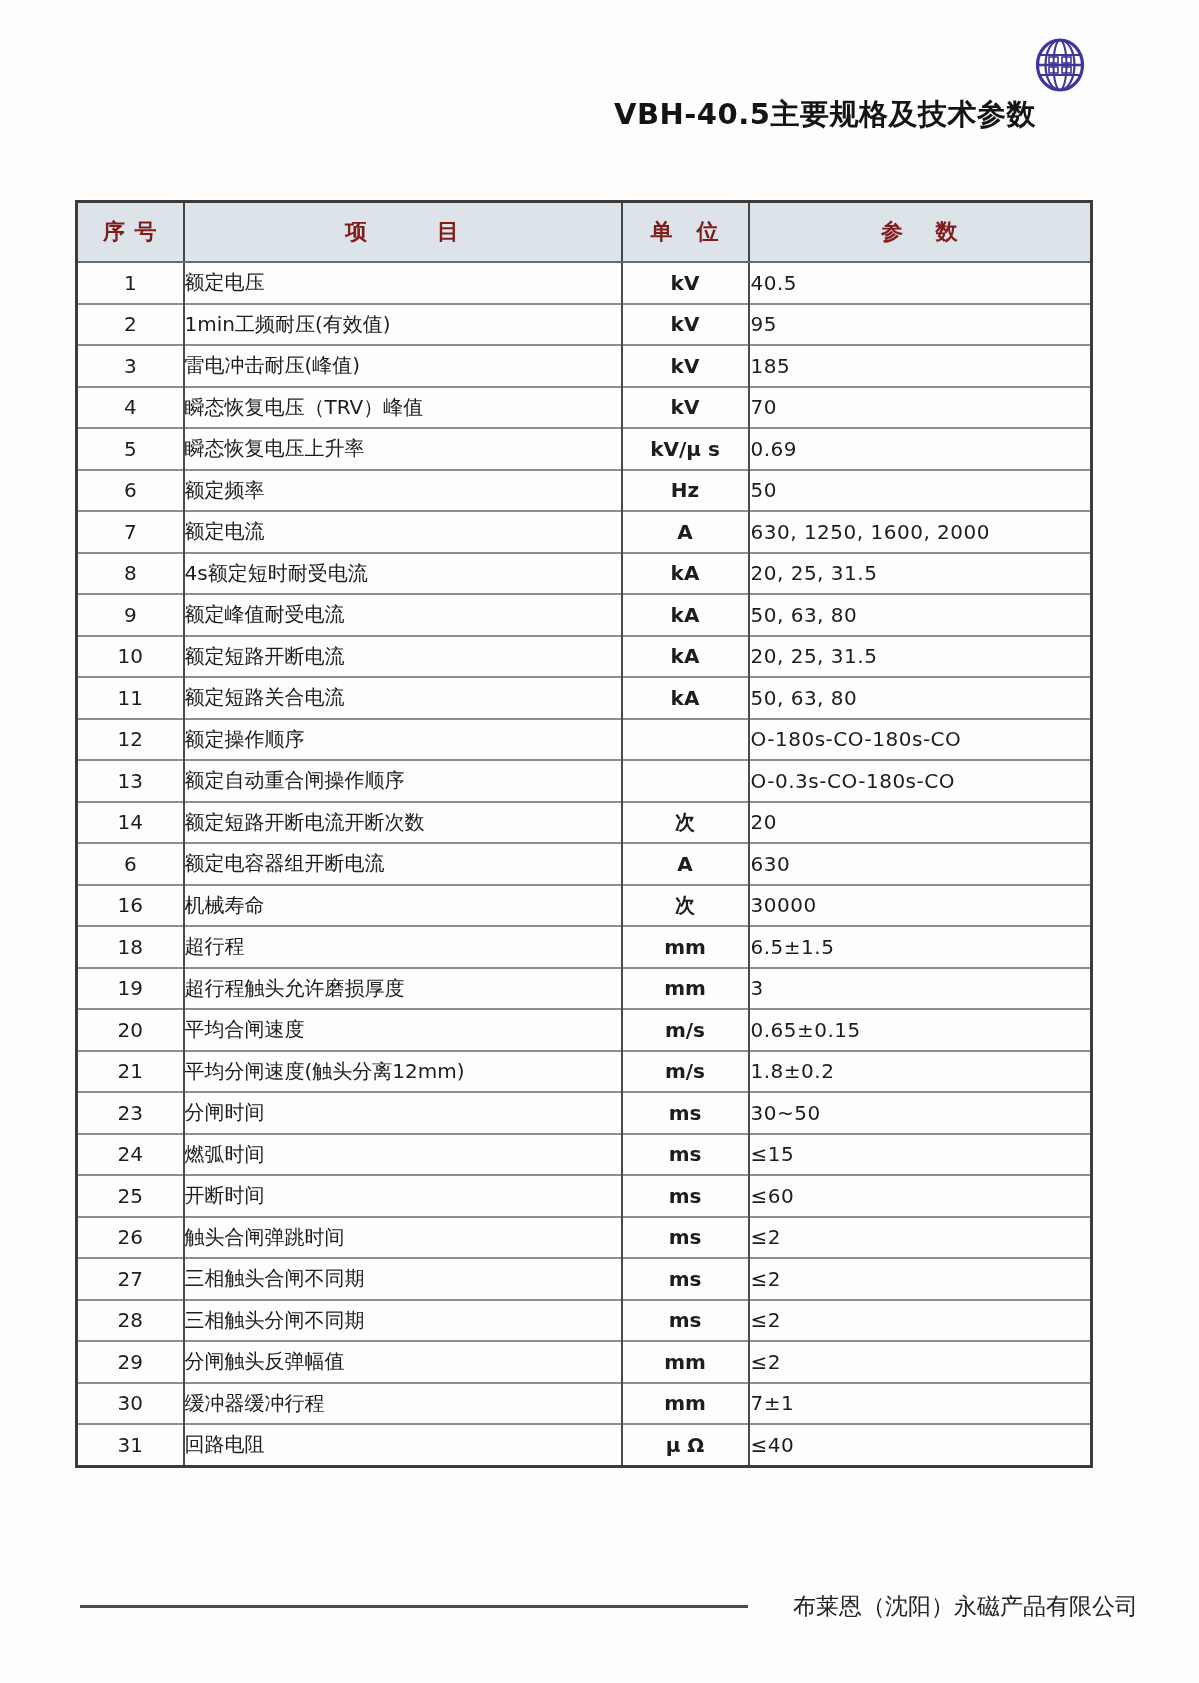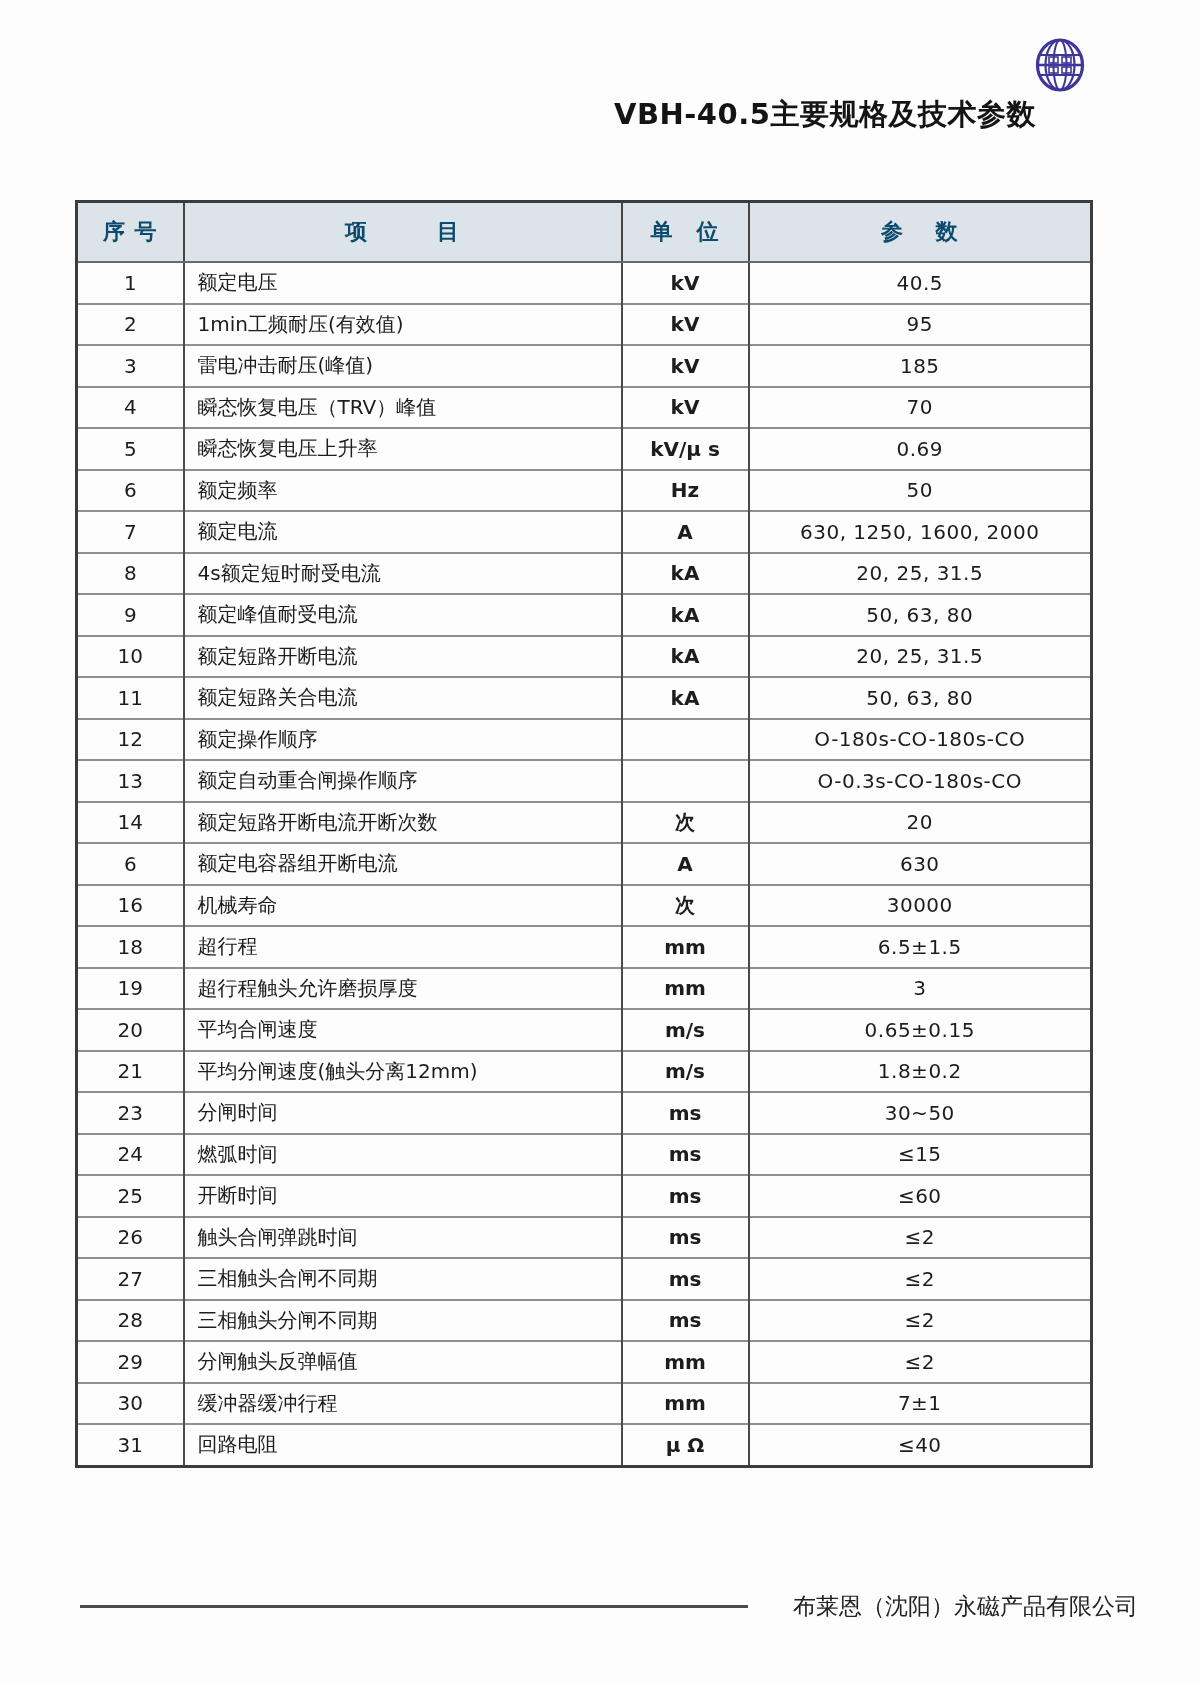--- a/index.html
+++ b/index.html
@@ -31,43 +31,43 @@
     width:1015px;
     border-collapse:collapse;
     table-layout:fixed;
     border:3px solid #3c3c3c;
   }
   table.spec th{
     background:#dce4ea;
     height:56px;
     font-size:22px;
     font-weight:bold;
-    color:#0c4a6e;
+    color:#7f1d1d;
     text-align:center;
     white-space:pre;
     border-left:2px solid #454545;
     border-bottom:2px solid #6a6a6a;
     letter-spacing:1px;
   }
   table.spec th:first-child{border-left:none;}
   table.spec td{
     height:37.5px;
     font-size:20px;
     color:#1d1d1d;
     border-left:2px solid #4a4a4a;
     border-top:2px solid #8f8f8f;
     white-space:nowrap;
     overflow:hidden;
   }
   table.spec td:first-child{border-left:none;}
   table.spec tbody tr:first-child td{border-top:none;}
   td.c0{text-align:center;}
-  td.c1{text-align:left;padding-left:13px;}
+  td.c1{text-align:left;padding-left:0;}
   td.c2{text-align:center;font-weight:bold;}
-  td.c3{text-align:center;letter-spacing:0.5px;}
+  td.c3{letter-spacing:0.5px;}
   .footer-rule{
     position:absolute;
     left:80px;top:1605px;
     width:668px;height:3px;
     background:#4c4c4c;
   }
   .company{
     position:absolute;
     left:788px;top:1591px;
     width:350px;

